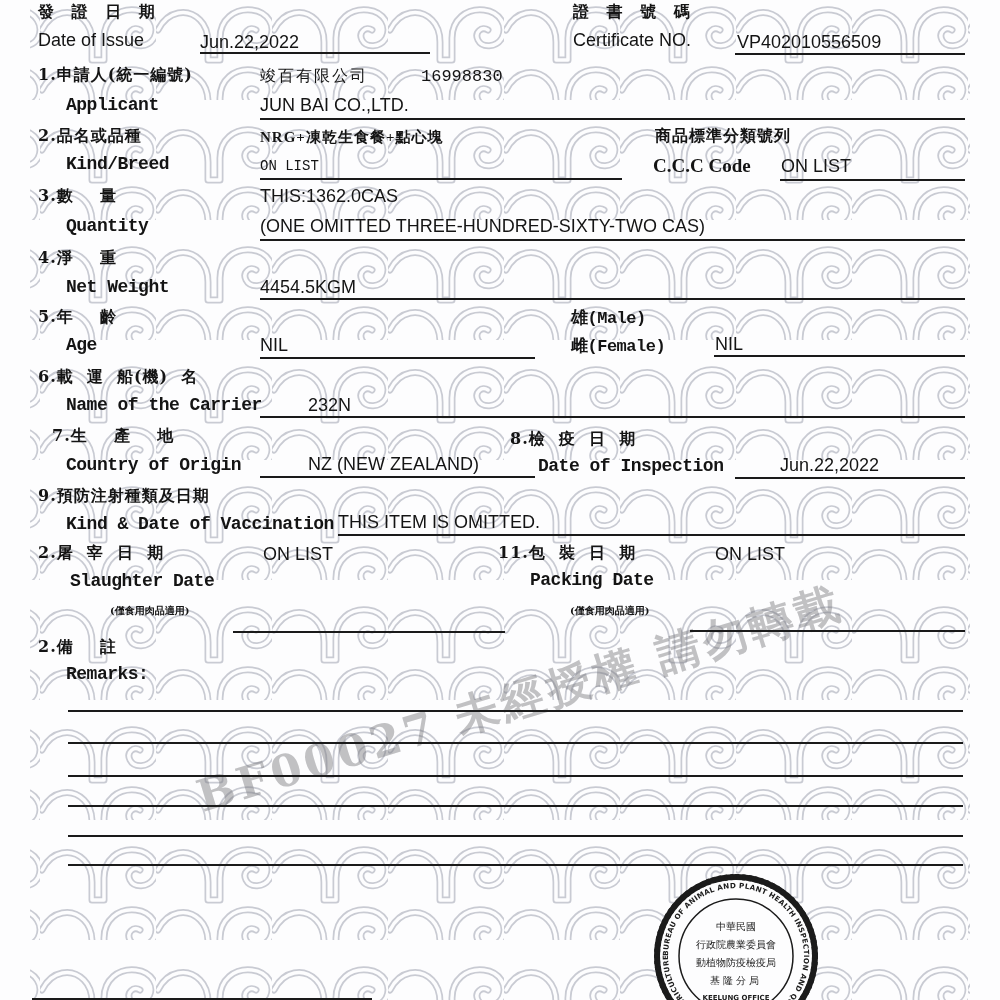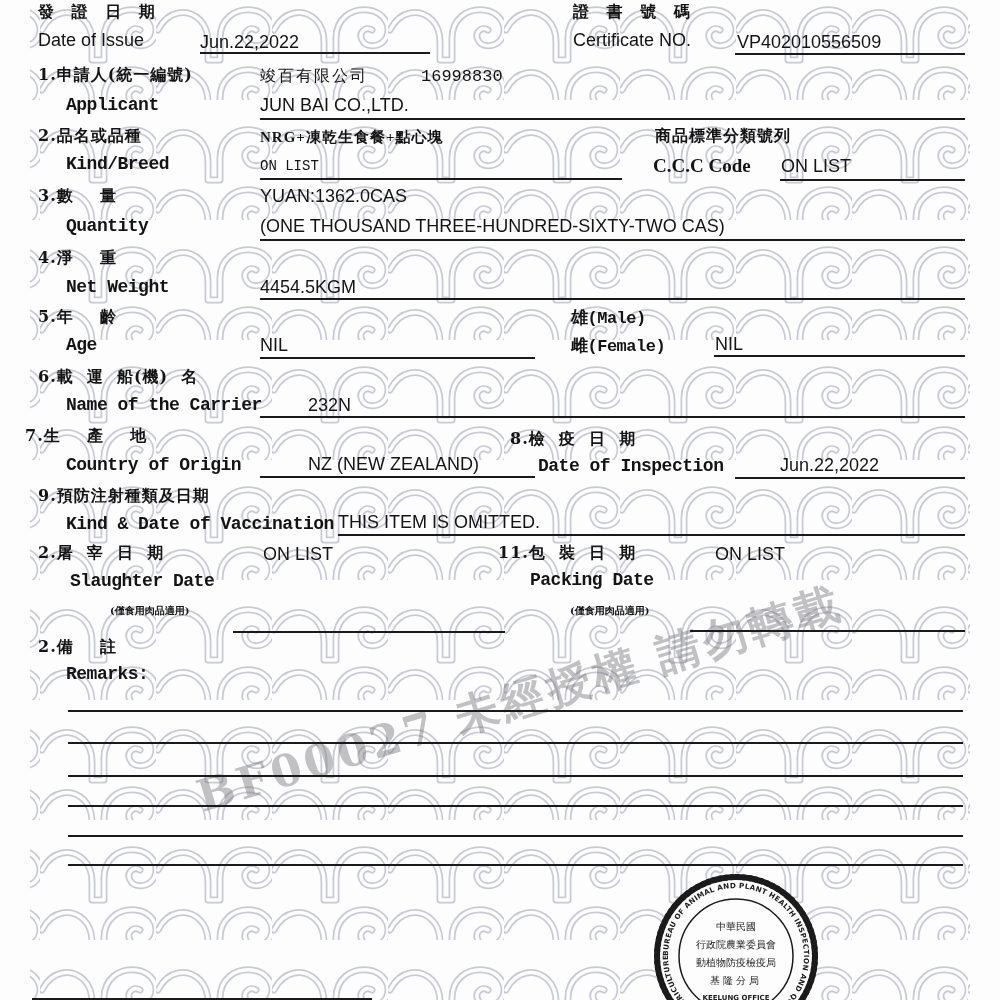--- a/index.html
+++ b/index.html
@@ -69,23 +69,23 @@
   <div class="abs val-serif" style="left:260px;top:128px;font-weight:bold;font-size:15px;letter-spacing:1px;">NRG+凍乾生食餐+點心塊</div>
   <div class="abs cjk" style="left:655px;top:126px;">商品標準分類號列</div>
   <div class="abs serif-lbl" style="left:66px;top:154px;">Kind/Breed</div>
   <div class="abs val-mono" style="left:260px;top:158px;font-size:14px;">ON LIST</div>
   <div class="line" style="left:260px;top:178px;width:362px;"></div>
   <div class="abs val-serif" style="left:653px;top:155px;font-weight:bold;font-size:19px;">C.C.C Code</div>
   <div class="abs val" style="left:781px;top:156px;">ON LIST</div>
   <div class="line" style="left:780px;top:179px;width:185px;"></div>
 
   <div class="abs cjk" style="left:38px;top:186px;white-space:pre;">3.數    量</div>
-  <div class="abs val" style="left:260px;top:186px;">YUAN:1362.0CAS</div>
+  <div class="abs val" style="left:260px;top:186px;">THIS:1362.0CAS</div>
   <div class="abs serif-lbl" style="left:66px;top:216px;">Quantity</div>
-  <div class="abs val" style="left:260px;top:216px;">(ONE THOUSAND THREE-HUNDRED-SIXTY-TWO CAS)</div>
+  <div class="abs val" style="left:260px;top:216px;">(ONE OMITTED THREE-HUNDRED-SIXTY-TWO CAS)</div>
   <div class="line" style="left:260px;top:239px;width:705px;"></div>
 
   <div class="abs cjk" style="left:38px;top:248px;white-space:pre;">4.淨    重</div>
   <div class="abs serif-lbl" style="left:66px;top:277px;">Net Weight</div>
   <div class="abs val" style="left:260px;top:277px;">4454.5KGM</div>
   <div class="line" style="left:260px;top:298px;width:705px;"></div>
 
   <div class="abs cjk" style="left:38px;top:307px;white-space:pre;">5.年    齡</div>
   <div class="abs serif-lbl" style="left:66px;top:335px;">Age</div>
   <div class="abs val" style="left:260px;top:335px;">NIL</div>
@@ -93,21 +93,21 @@
   <div class="abs serif-lbl" style="left:571px;top:306px;font-size:17px;">雄(Male)</div>
   <div class="abs serif-lbl" style="left:571px;top:334px;font-size:17px;">雌(Female)</div>
   <div class="abs val" style="left:715px;top:334px;">NIL</div>
   <div class="line" style="left:714px;top:355px;width:251px;"></div>
 
   <div class="abs cjk" style="left:38px;top:367px;white-space:pre;">6.載  運  船(機)  名</div>
   <div class="abs serif-lbl" style="left:66px;top:395px;text-align:center;">Name of the Carrier</div>
   <div class="abs val" style="left:308px;top:395px;">232N</div>
   <div class="line" style="left:260px;top:416px;width:705px;"></div>
 
-  <div class="abs cjk" style="left:25px;top:426px;white-space:pre;text-align:right;">7.生    產    地</div>
+  <div class="abs cjk" style="left:52px;top:426px;white-space:pre;text-align:right;">7.生    產    地</div>
   <div class="abs serif-lbl" style="left:66px;top:455px;">Country of Origin</div>
   <div class="abs val" style="left:308px;top:454px;">NZ (NEW ZEALAND)</div>
   <div class="line" style="left:260px;top:476px;width:275px;"></div>
 
   <div class="abs cjk" style="left:510px;top:429px;white-space:pre;">8.檢  疫  日  期</div>
   <div class="abs serif-lbl" style="left:538px;top:456px;">Date of Inspection</div>
   <div class="abs val" style="left:780px;top:455px;">Jun.22,2022</div>
   <div class="line" style="left:735px;top:477px;width:230px;"></div>
 
   <div class="abs cjk" style="left:38px;top:486px;">9.預防注射種類及日期</div>

